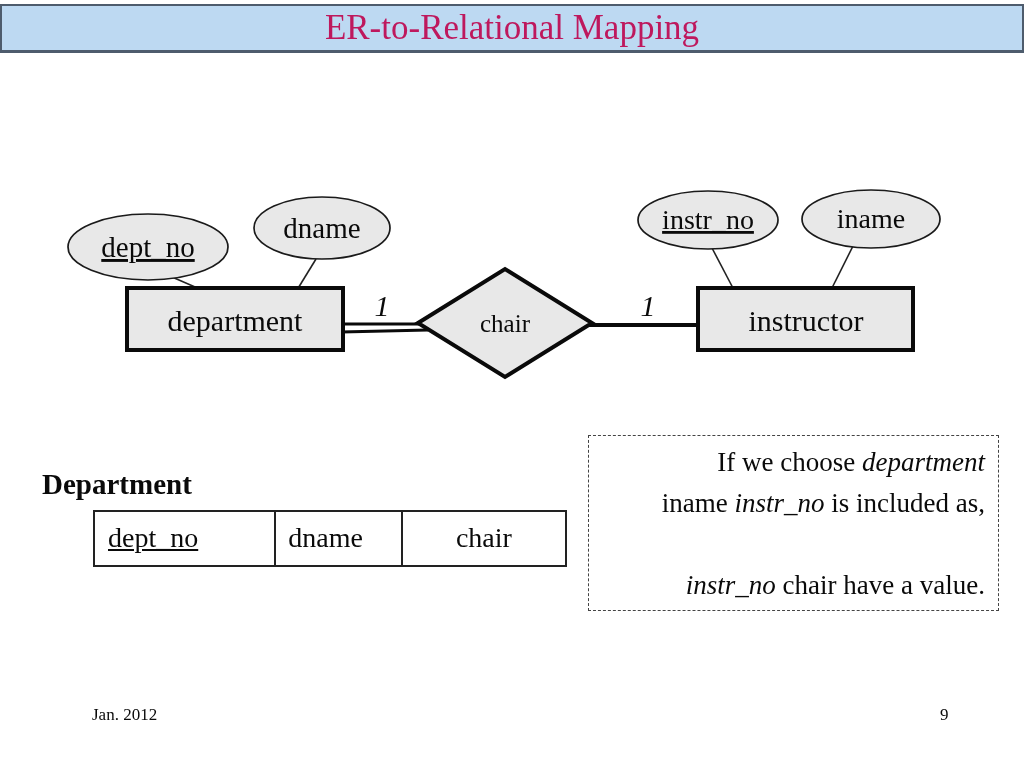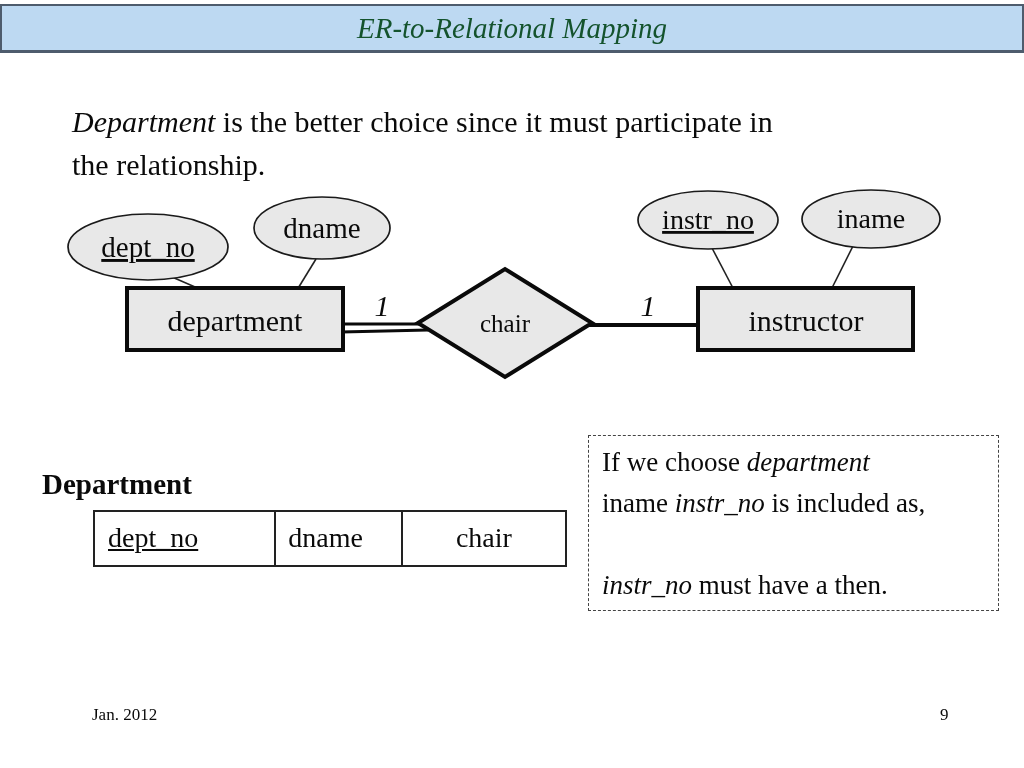--- a/index.html
+++ b/index.html
@@ -16,24 +16,23 @@
   .title-bar {
     position: absolute;
     left: 0; top: 4px;
     width: 1024px; height: 49px;
     background: #bdd9f2;
     border: 2px solid #4e5c6d;
     border-bottom-width: 3px;
     text-align: center;
   }
   .title-bar .title-text {
-    font-size: 29px;
+    font-size: 35px;
     line-height: 44px;
-    color: #14532d;
-    font-style: italic;
+    color: #be185d;
   }
   .body-text {
     position: absolute;
     left: 72px; top: 100px;
     width: 830px;
     font-size: 30px;
     line-height: 43px;
     color: #0a0a0a;
   }
   .diagram-svg {
@@ -75,41 +74,41 @@
   .note-box {
     position: absolute;
     left: 588px; top: 435px;
     width: 411px; height: 176px;
     border: 1px dashed #444;
     padding: 6px 13px 0 13px;
     font-size: 27px;
     line-height: 41px;
     color: #0a0a0a;
     background: #fff;
+    text-align: right;
   }
   .footer-item {
     position: absolute;
     top: 705px;
     font-size: 17px;
     color: #0a0a0a;
   }
   .footer-date { left: 92px; }
   .footer-course { left: 0; width: 1024px; text-align: center; }
   .footer-page { left: 940px; }
 </style>
 </head>
 <body>
 
 <div class="slide">
 
   <div class="title-bar">
     <div class="title-text">ER-to-Relational Mapping</div>
   </div>
 
-  <div class="body-text"><i>Department</i><span> is the better choice since it must participate in</span><br><span>the relationship.</span></div>
 
   <svg class="diagram-svg" viewBox="0 0 1024 768" xmlns="http://www.w3.org/2000/svg">
 
     <line x1="172" y1="277" x2="202" y2="290" stroke="#222" stroke-width="1.6"></line>
     <line x1="316" y1="259" x2="297" y2="290" stroke="#222" stroke-width="1.6"></line>
     <line x1="712" y1="248" x2="734" y2="290" stroke="#222" stroke-width="1.6"></line>
     <line x1="853" y1="246" x2="831" y2="290" stroke="#222" stroke-width="1.6"></line>
 
     <line x1="341" y1="324" x2="426" y2="324" stroke="#0a0a0a" stroke-width="3"></line>
     <line x1="341" y1="332" x2="428" y2="330" stroke="#0a0a0a" stroke-width="3"></line>
@@ -140,19 +139,19 @@
 
   <div class="table-caption">Department</div>
 
   <div class="rel-table">
     <div class="cell cell-dept-no">dept_no</div>
     <div class="cell cell-dname">dname</div>
     <div class="cell cell-chair">chair</div>
   </div>
 
   <div class="note-box">
-    <div><span>If we choose </span><i>department</i><span> </span><br><span>iname </span><i>instr_no</i><span> is included as,</span><br><br><i>instr_no</i><span> must have a then.</span></div>
+    <div><span>If we choose </span><i>department</i><span> </span><br><span>iname </span><i>instr_no</i><span> is included as,</span><br><br><i>instr_no</i><span> chair have a value.</span></div>
   </div>
 
   <div class="footer-item footer-date">Jan. 2012</div>
   <div class="footer-item footer-page">9</div>
 
 </div>
 
 </body></html>

